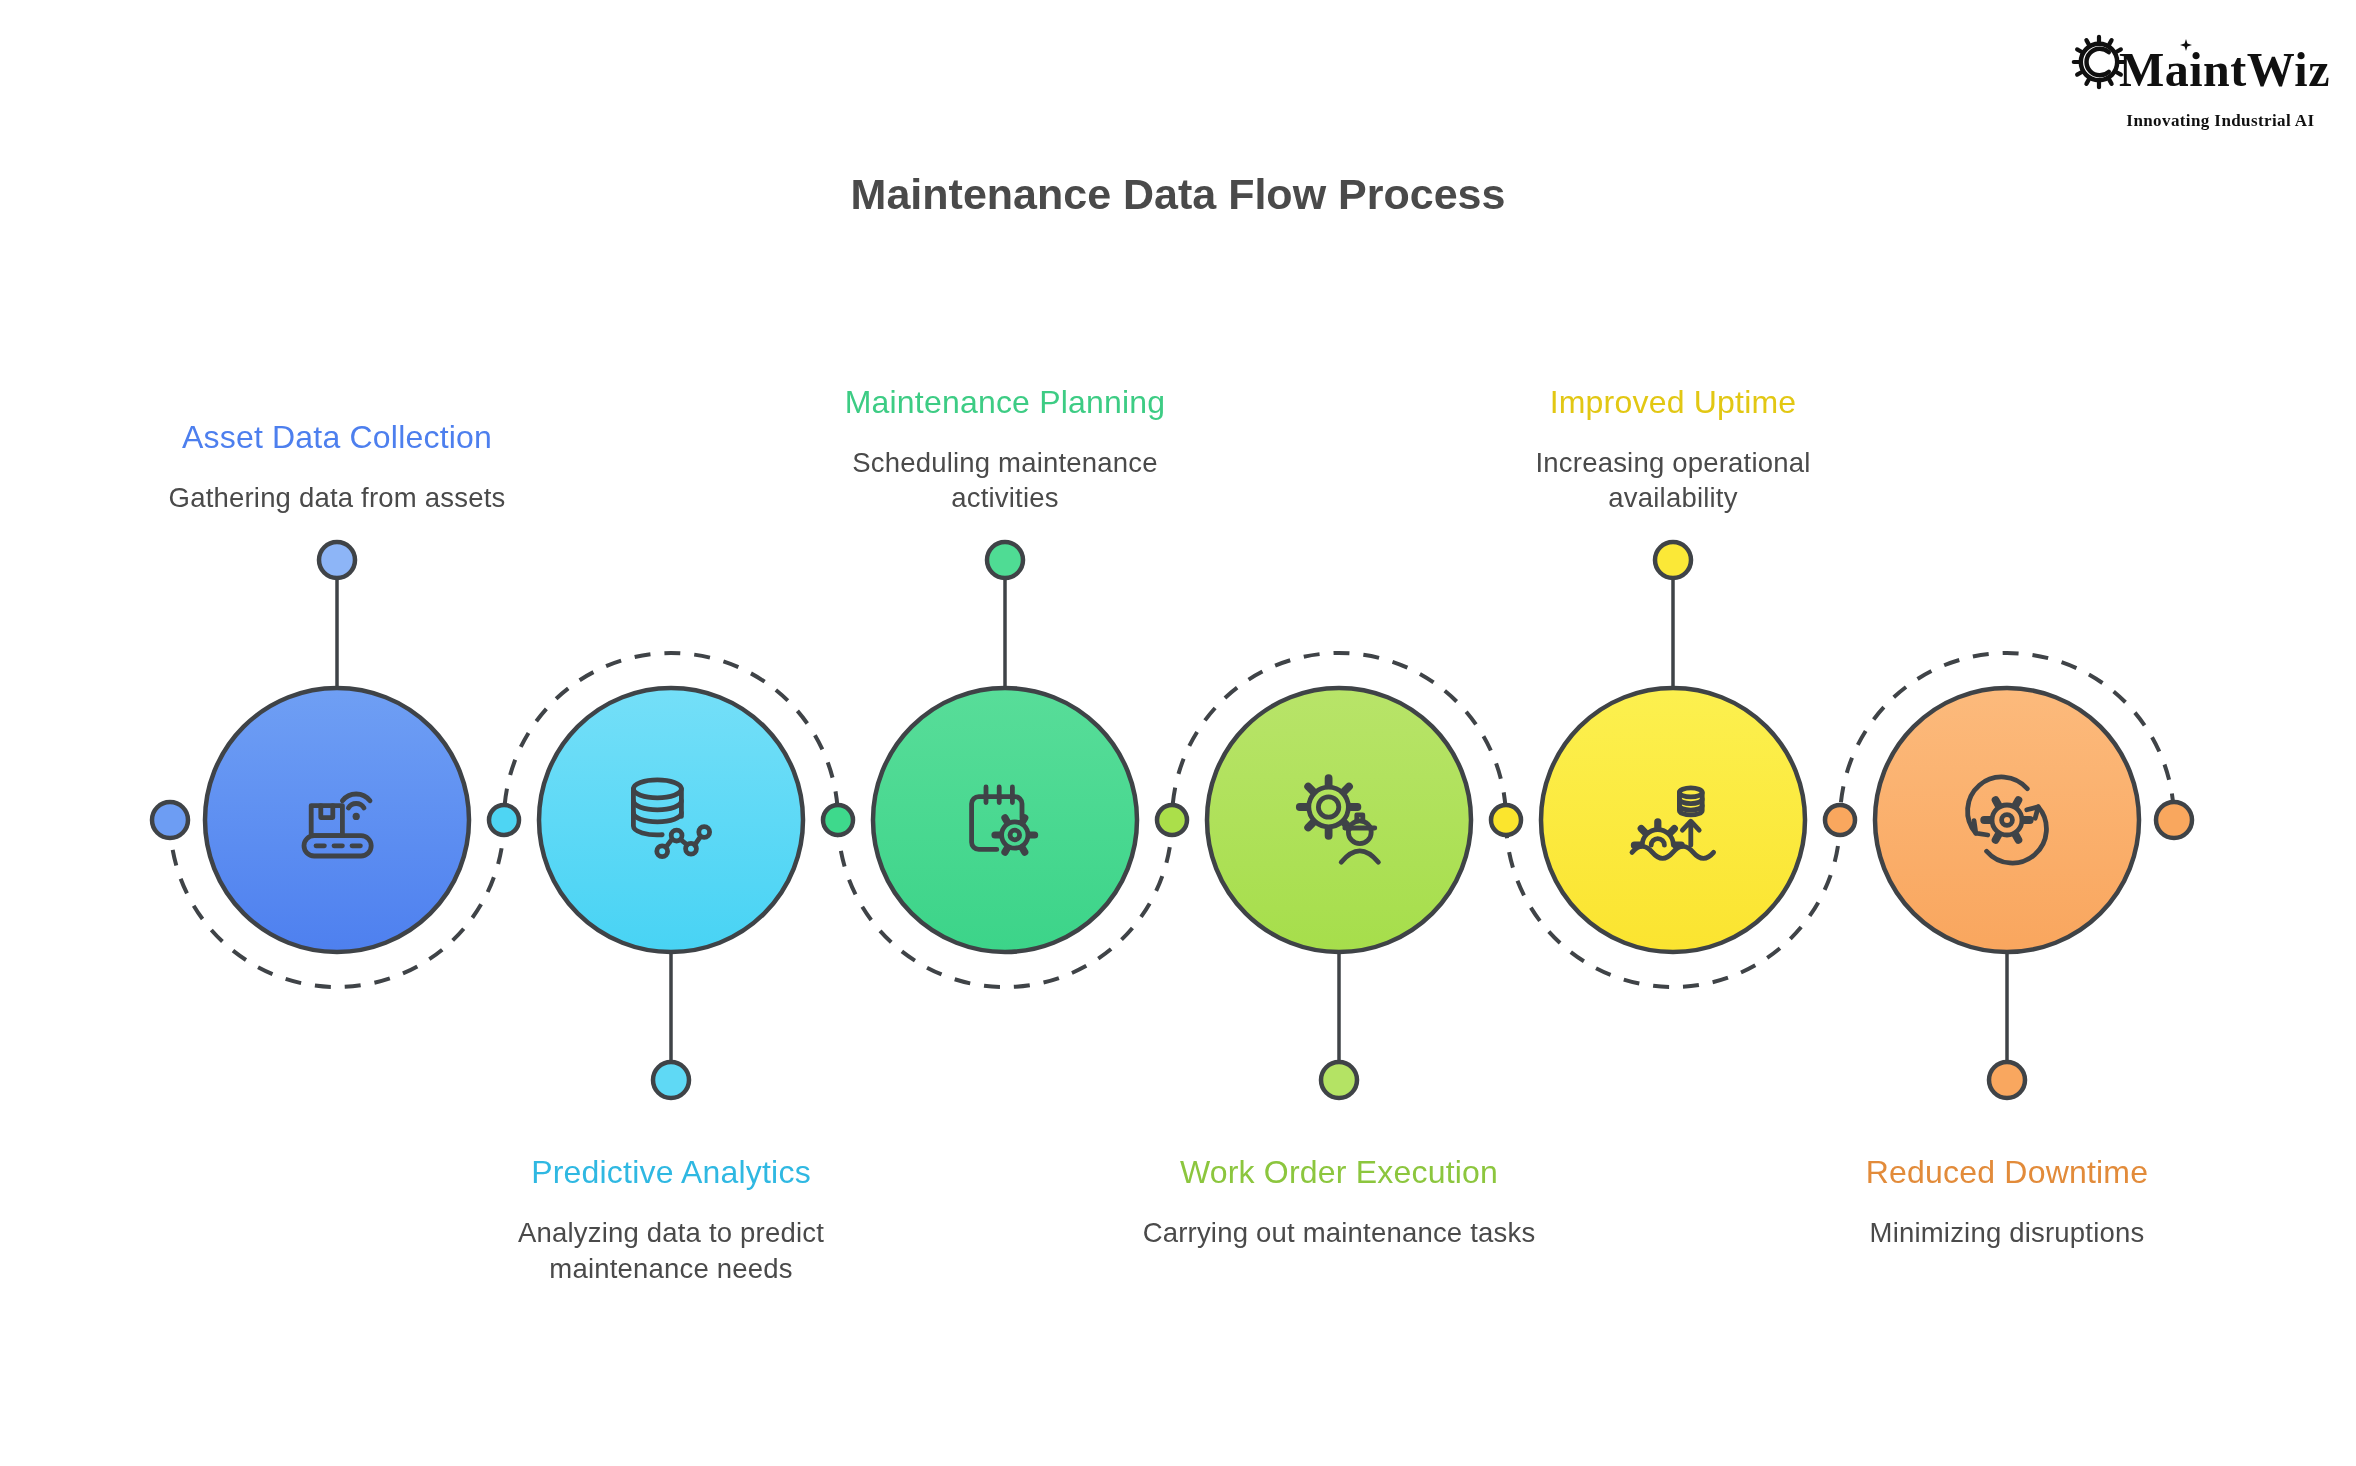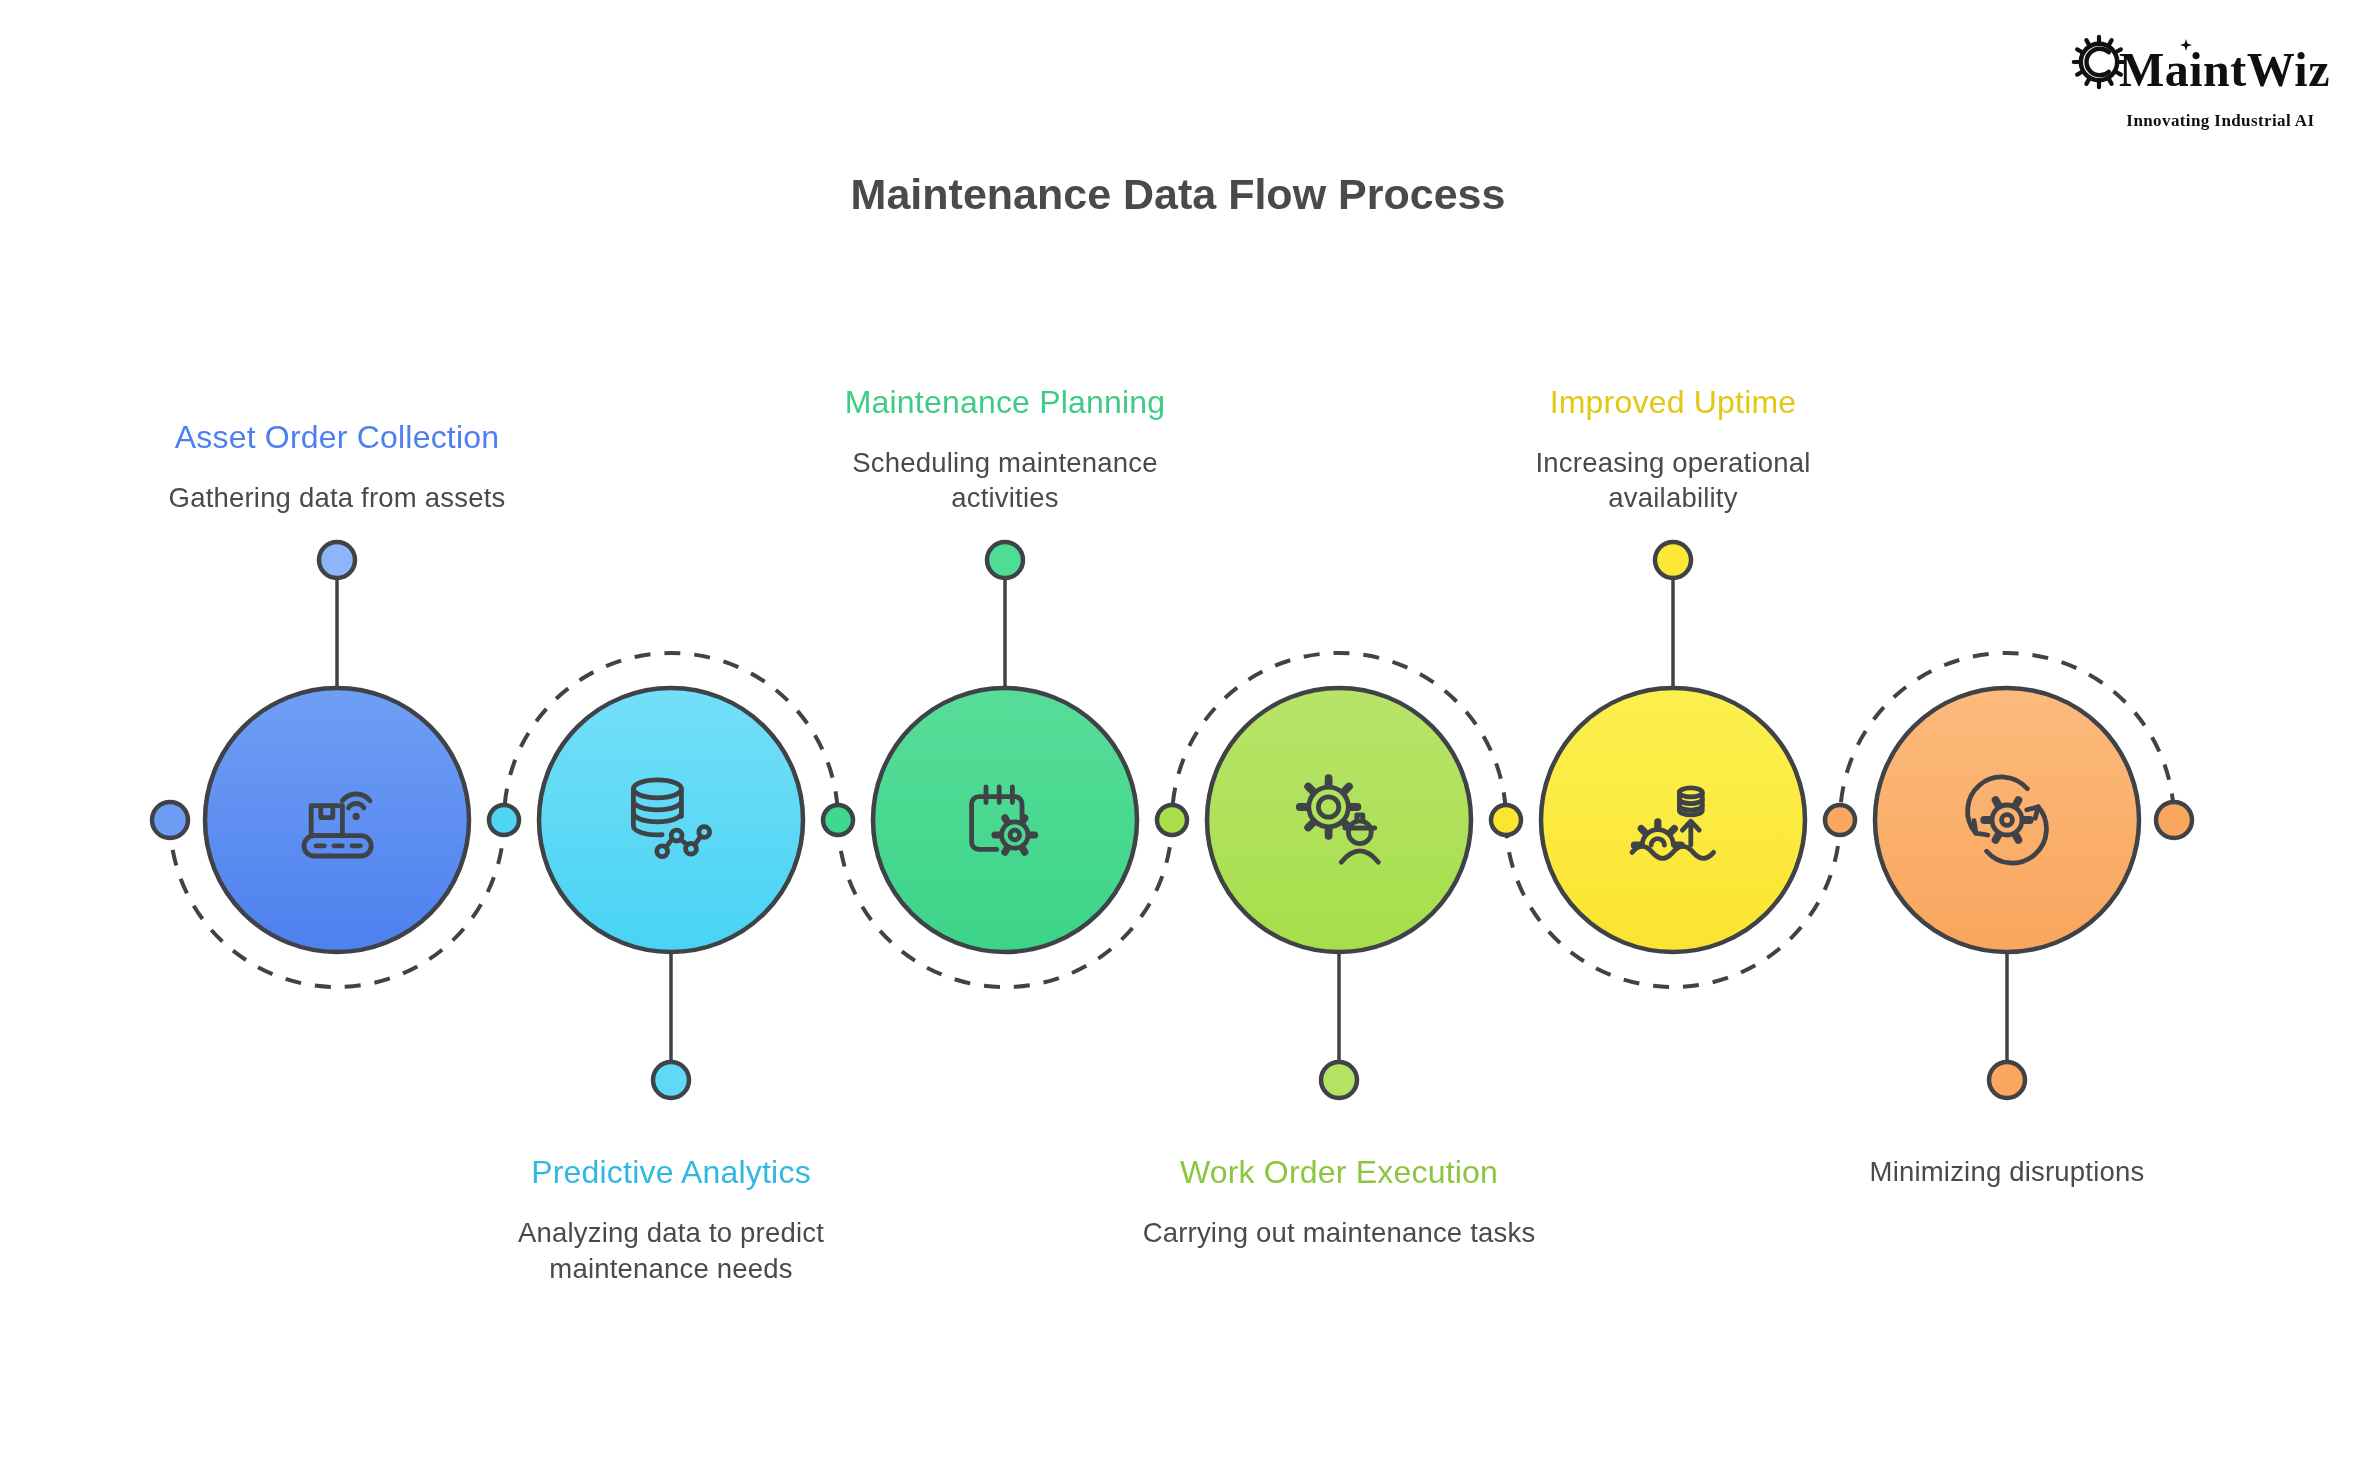--- a/index.html
+++ b/index.html
@@ -178,21 +178,21 @@
     <circle class="dot" cx="170" cy="820" r="18" fill="#6d9df3"></circle>
     <circle class="dot" cx="504" cy="820" r="15" fill="#4ed5f3"></circle>
     <circle class="dot" cx="838" cy="820" r="15" fill="#3ed98c"></circle>
     <circle class="dot" cx="1172" cy="820" r="15" fill="#abdf4a"></circle>
     <circle class="dot" cx="1506" cy="820" r="15" fill="#fbe52d"></circle>
     <circle class="dot" cx="1840" cy="820" r="15" fill="#f9a75e"></circle>
     <circle class="dot" cx="2174" cy="820" r="18" fill="#f9a75e"></circle>
   </svg>
 
   <div class="node-label top" style="left:337px">
-    <div class="node-title" style="color: rgb(77, 127, 238);">Asset Order Collection</div>
+    <div class="node-title" style="color: rgb(77, 127, 238);">Asset Data Collection</div>
     <div class="node-subtitle">Gathering data from assets</div>
   </div>
   <div class="node-label bottom" style="left:671px">
     <div class="node-title" style="color: rgb(47, 184, 226);">Predictive Analytics</div>
     <div class="node-subtitle">Analyzing data to predict
 maintenance needs</div>
   </div>
   <div class="node-label top" style="left:1005px">
     <div class="node-title" style="color: rgb(61, 204, 132);">Maintenance Planning</div>
     <div class="node-subtitle">Scheduling maintenance
@@ -201,16 +201,17 @@
   <div class="node-label bottom" style="left:1339px">
     <div class="node-title" style="color: rgb(140, 198, 62);">Work Order Execution</div>
     <div class="node-subtitle">Carrying out maintenance tasks</div>
   </div>
   <div class="node-label top" style="left:1673px">
     <div class="node-title" style="color: rgb(226, 199, 19);">Improved Uptime</div>
     <div class="node-subtitle">Increasing operational
 availability</div>
   </div>
   <div class="node-label bottom" style="left:2007px">
+    <div class="node-title" style="color: rgb(226, 139, 58);">Reduced Downtime</div>
     <div class="node-subtitle">Minimizing disruptions</div>
   </div>
 
 </div>
 
 </body></html>

